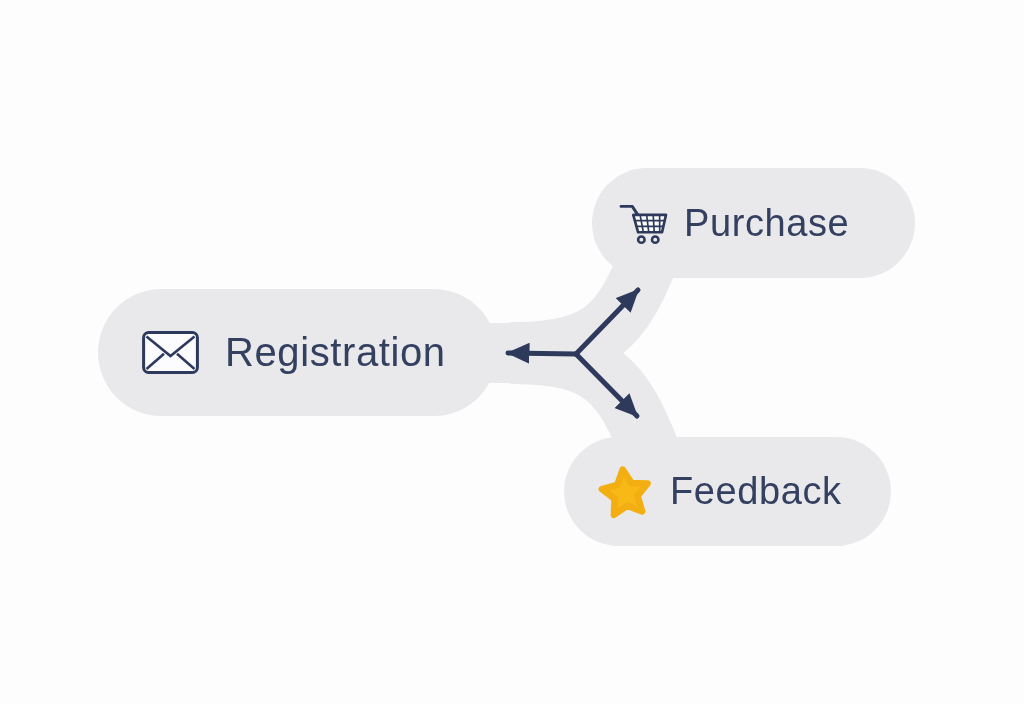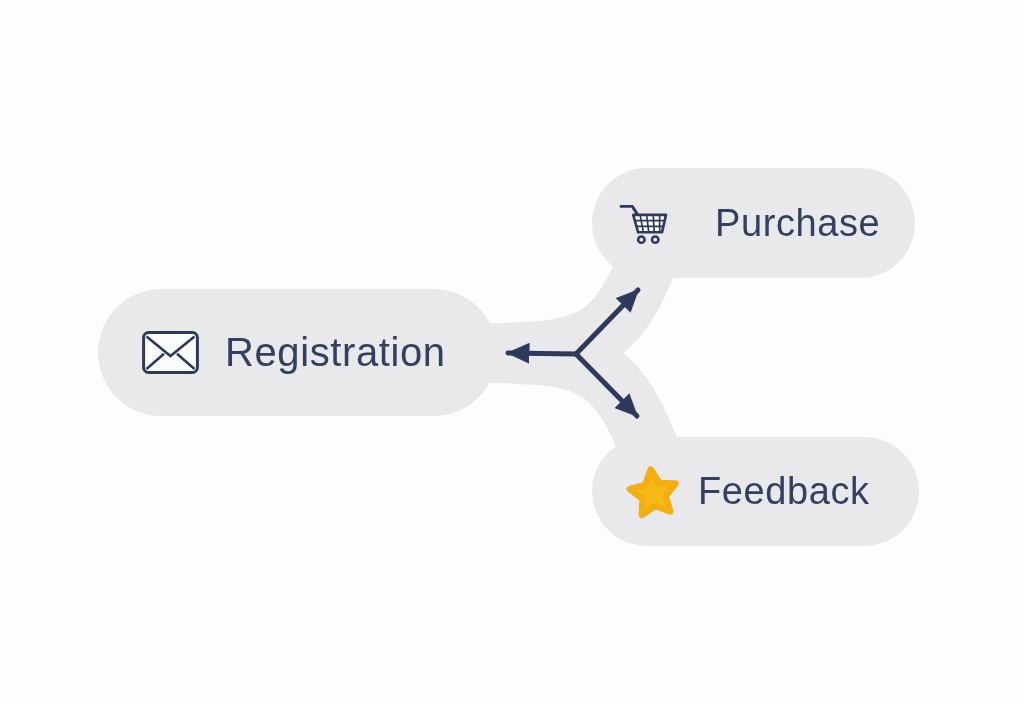--- a/index.html
+++ b/index.html
@@ -11,22 +11,22 @@
   .layer{position:absolute;left:0;top:0;width:1024px;height:704px;display:block;}
   .band{fill:none;stroke:#e9e9ec;stroke-width:60;stroke-linecap:round;}
   .arrow{fill:none;stroke:#2e3a5b;stroke-width:5;stroke-linecap:round;}
   .pill{
     position:absolute;display:flex;align-items:center;box-sizing:border-box;
     background:#e9e9ec;color:#344060;letter-spacing:0.6px;
   }
   #pill-registration{left:98px;top:289px;width:399px;height:127px;border-radius:64px;
     padding-left:44px;gap:26px;font-size:40px;}
   #pill-purchase{left:592px;top:168px;width:323px;height:110px;border-radius:55px;
-    padding-left:27px;gap:47px;font-size:38px;}
-  #pill-feedback{left:592px;top:437px;width:327px;height:109px;border-radius:55px;
+    padding-left:27px;gap:16px;font-size:38px;}
+  #pill-feedback{left:564px;top:437px;width:327px;height:109px;border-radius:55px;
     padding-left:34px;gap:17px;font-size:38px;}
   .node-label{white-space:nowrap;}
   .icon{flex:0 0 auto;display:block;}
   .navy-stroke{stroke:#2e3a5b;fill:none;}
 </style>
 </head>
 <body>
 
 <div class="canvas">
 

